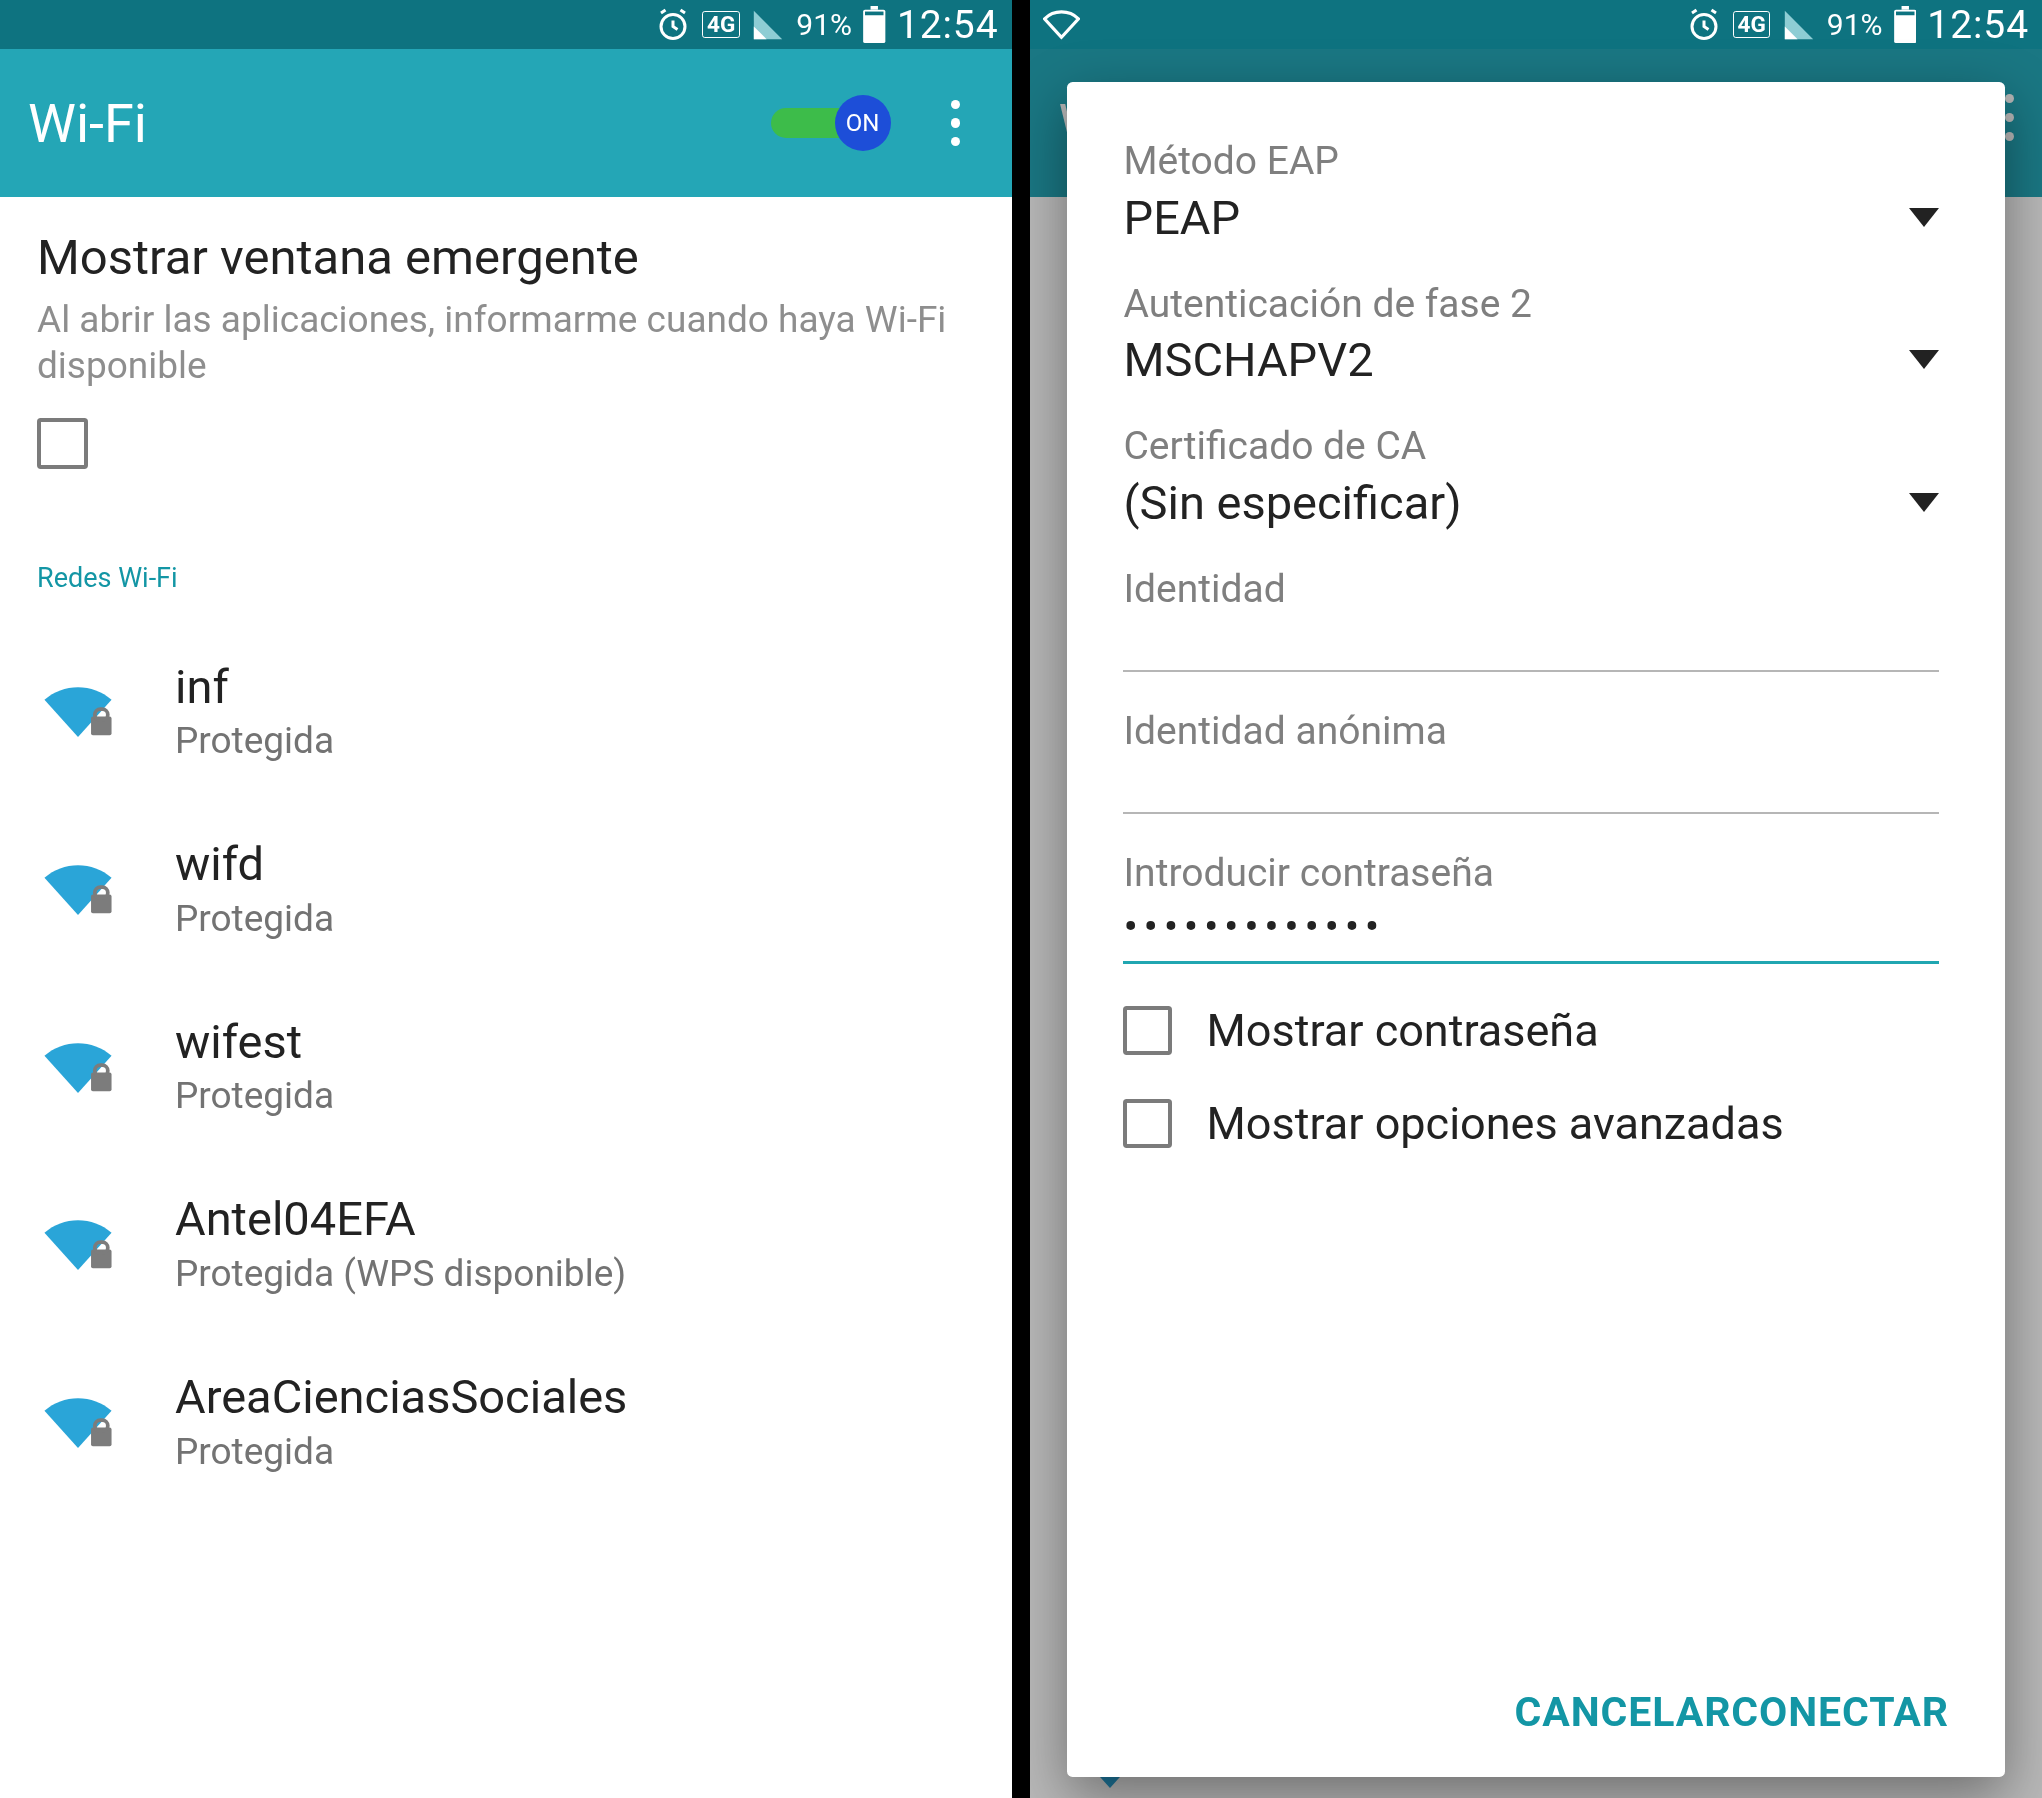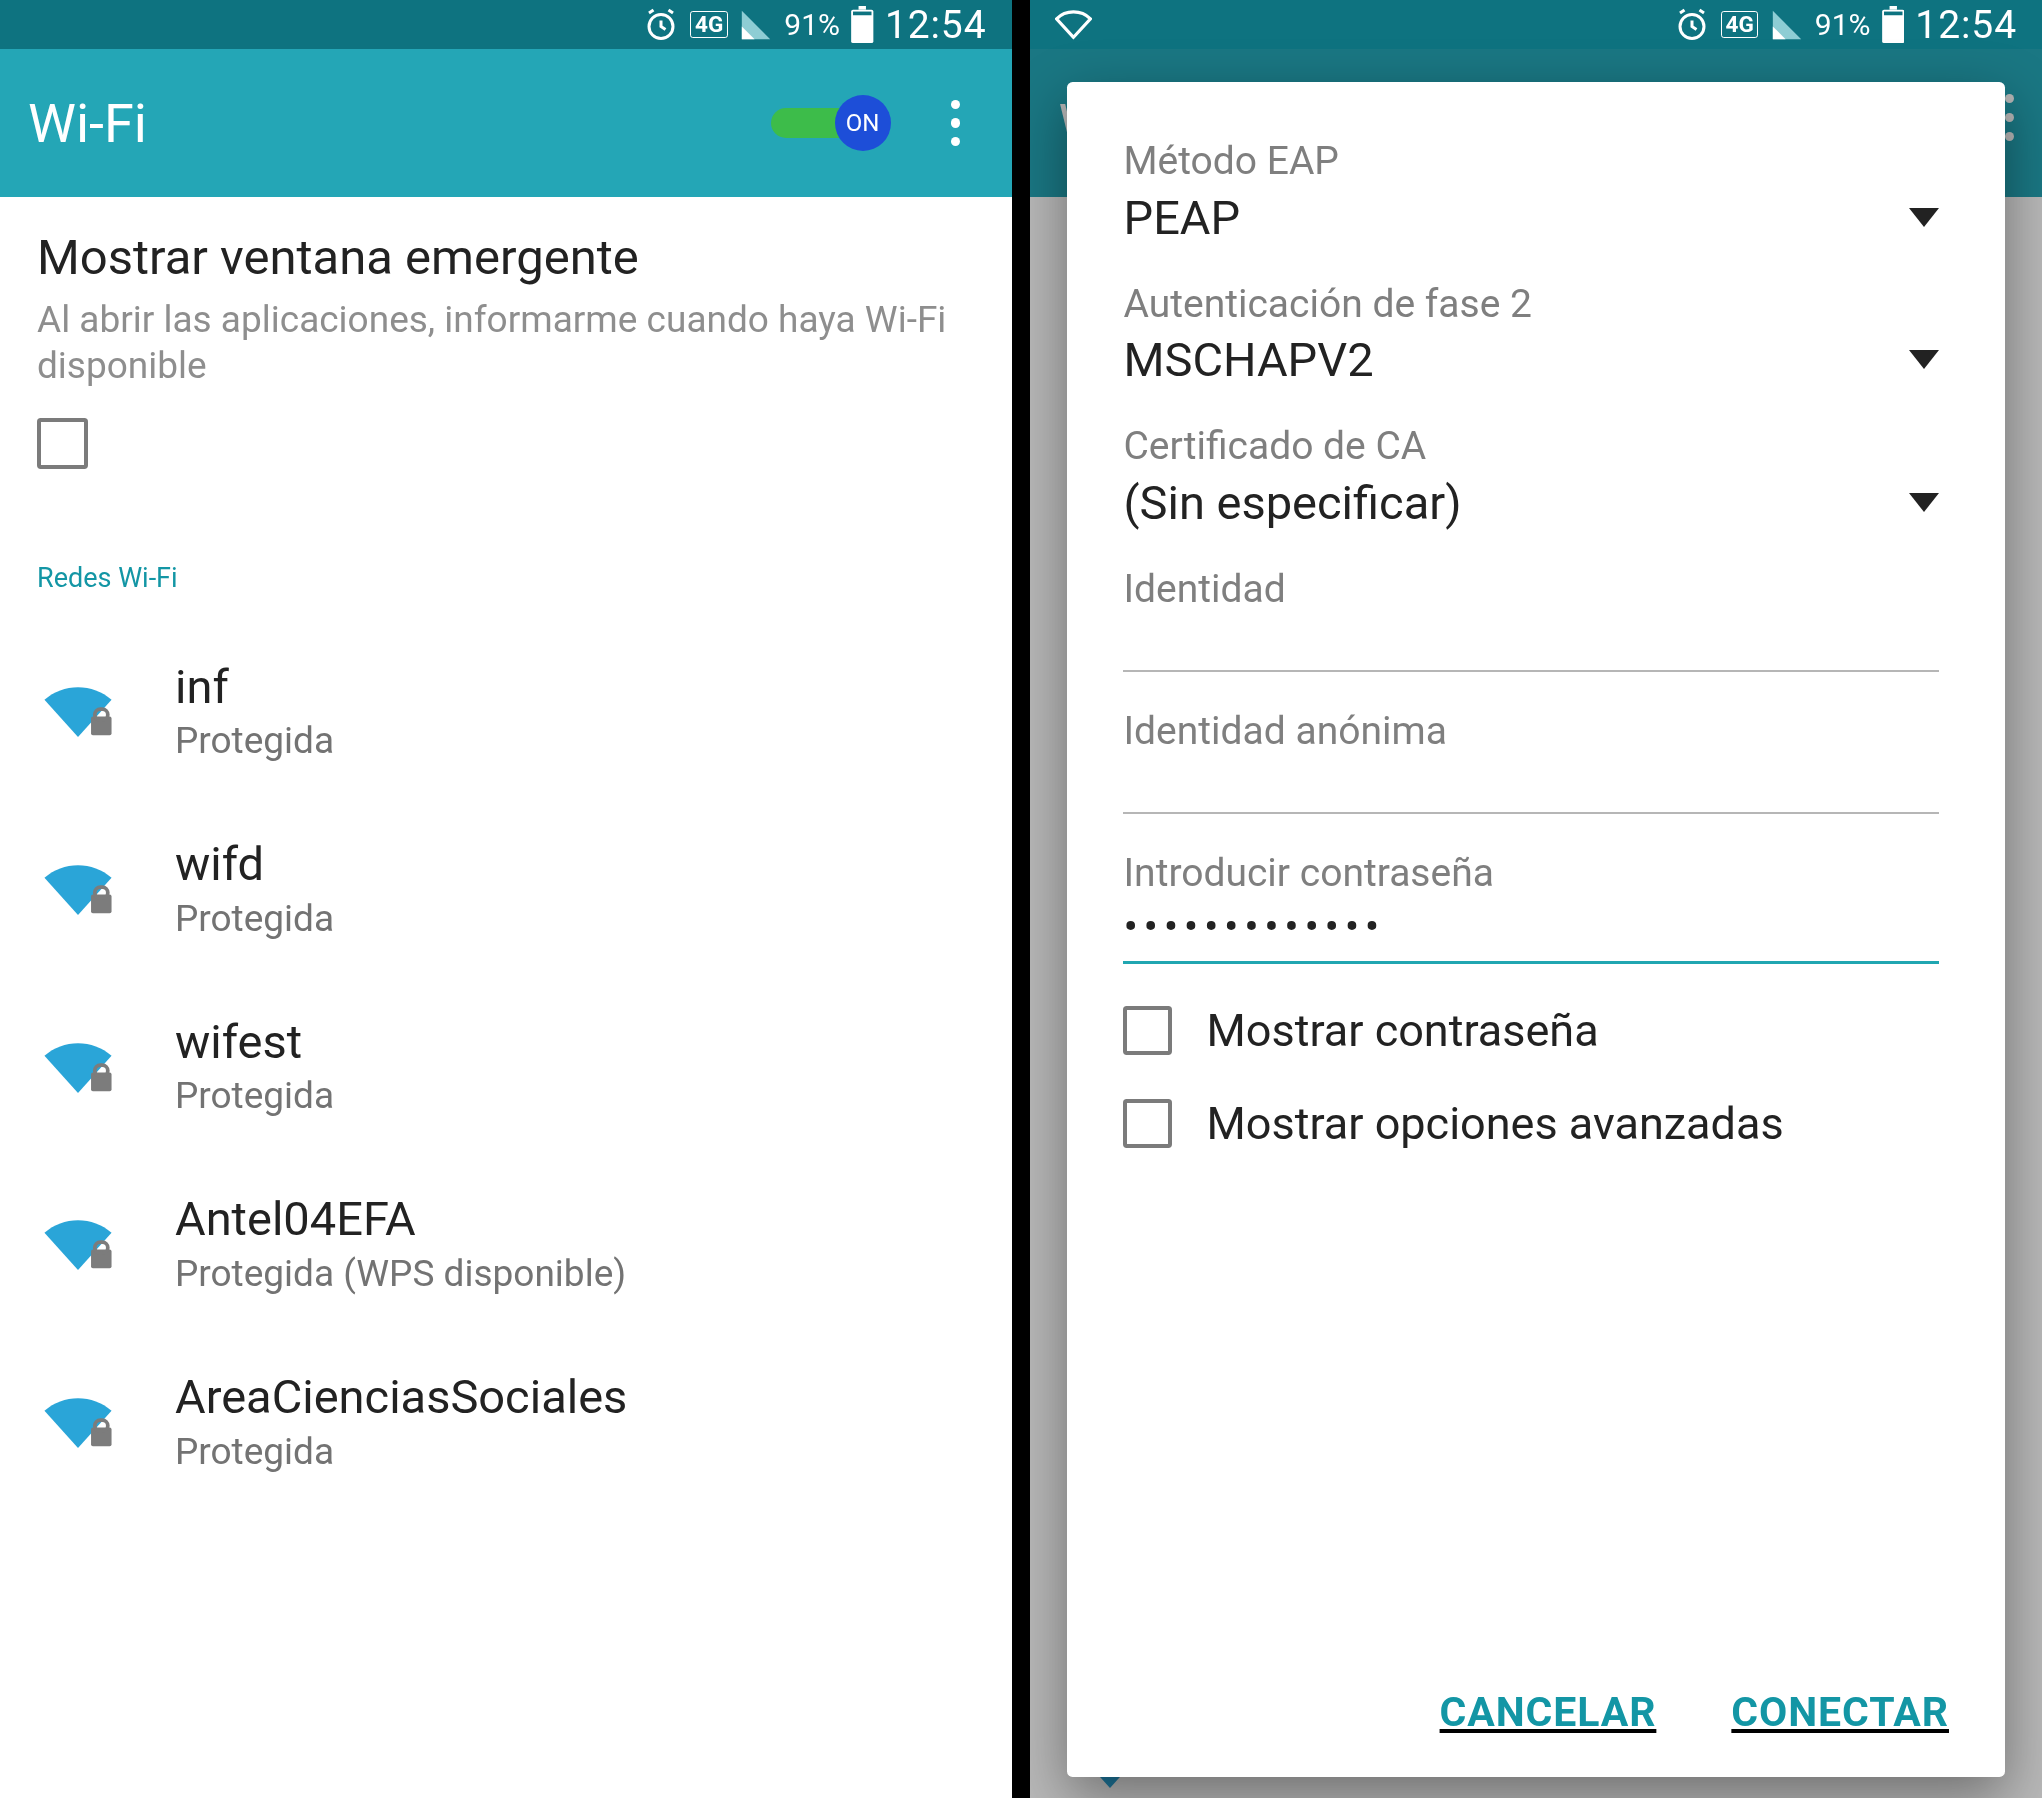--- a/index.html
+++ b/index.html
@@ -22,21 +22,21 @@
     height: 1799px;
     background: #000;
   }
   
   .status-bar {
     height: 49px;
     background: #0e7380;
     display: flex;
     justify-content: flex-end;
     align-items: center;
-    padding: 0 25px;
+    padding: 0 13px;
     gap: 11.2px;
     color: #fff;
   }
   .status-bar .sb-time { font-size: 39px; font-weight: 400; letter-spacing: 0.9px; }
   .status-bar .sb-batt-pct { font-size: 30px; }
   .status-bar .sb-item { display:inline-flex; align-items:center; }
   
   .app-bar {
     height: 148px;
     background: #24a6b6;
@@ -107,21 +107,21 @@
   .fld .flabel { font-size:39px; color:#7f7f7f; margin-bottom:5.6px; }
   .fld .fval-row { display:flex; align-items:center; }
   .fld .fval { font-size:47px; color:#222; flex:1; }
   .caret { width:0;height:0;border-left:15px solid transparent;border-right:15px solid transparent;border-top:19px solid #222; }
   .underline { border-bottom:2.8px solid #b6b6b6; height:0; margin-top:58px; }
   .input-line { border-bottom:3.7px solid #20a6b1; padding-bottom:9.4px; }
   .dots { font-size:43px; letter-spacing:5.6px; color:#222; }
   .chk-row { display:flex; align-items:center; gap:34px; margin-top:41px; }
   .chk-row .ctext { font-size:45px; color:#222; line-height:1.15; }
   .dialog-actions {
-    display:flex; justify-content:flex-end; gap:75px; padding: 28px 56px 41px 56px; text-decoration: underline;
+    display:flex; justify-content:flex-end; padding: 28px 56px 41px 56px;
   }
   .dialog-actions .btn { font-size:41px; font-weight:700; color:#1396a5; letter-spacing:0.9px; }
   
   .bg-wifi-col { position:absolute; left:39px; top:600px; display:flex; flex-direction:column; gap:122px; }
   .bg-wifi-col .wifi-icon { width:82px; height:66px; }
 </style>
 </head>
 <body>
 
 <div class="phone">

